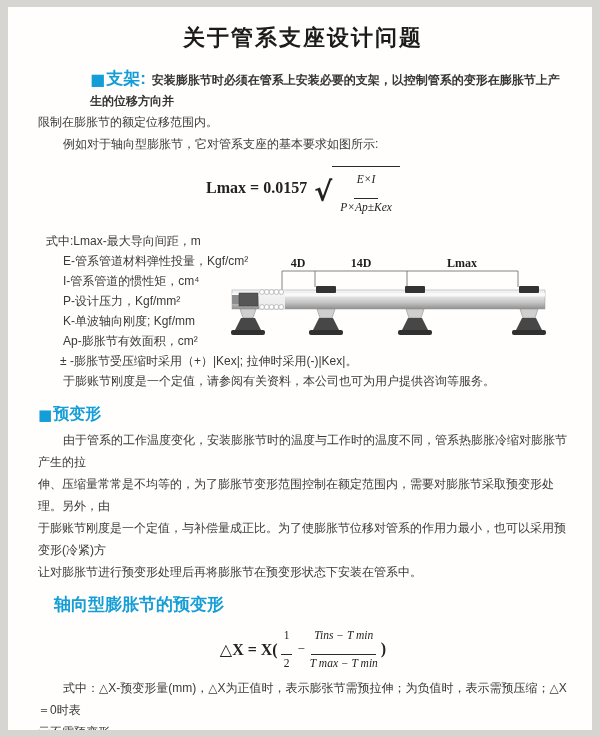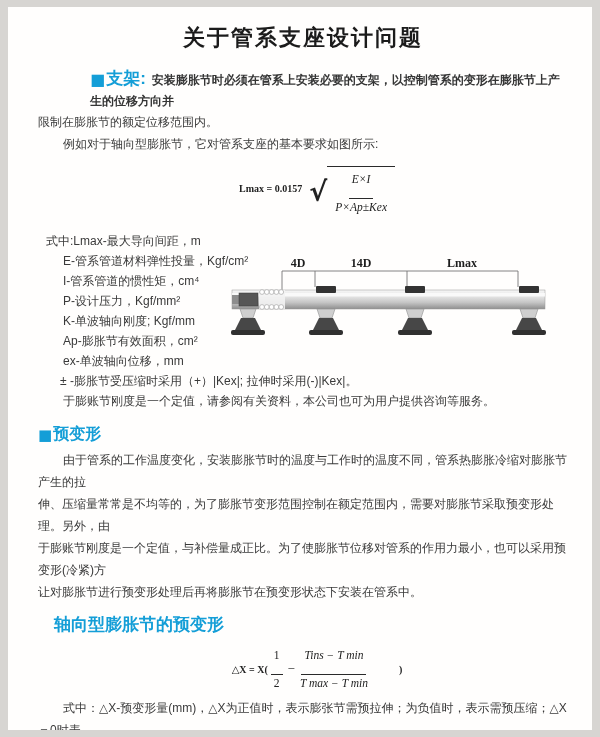--- a/index.html
+++ b/index.html
@@ -46,22 +46,21 @@
     color:#3a3a3a;
     line-height:22px;
   }
   .indent{text-indent:25px;}
   
   .formula{display:flex;align-items:center;justify-content:center;color:#222;}
   .f1{margin:9px 0 4px;}
   .bold-serif{
     font-family:"Liberation Serif","DejaVu Serif",serif;
     font-weight:bold;
-    font-size:10px;
-    margin-left:28px;
+    font-size:16px;
   }
   .radical{
     font-family:"DejaVu Sans",sans-serif;
     font-size:27px;
     font-weight:bold;
     line-height:1;
     margin:0 0 0 7px;
     transform:translateY(3px);
   }
   .sqrt-body{
@@ -135,21 +134,20 @@
     </span>
   </div>
 
   <div class="defs-wrap">
     <div class="def-line ml8">式中:Lmax-最大导向间距，m</div>
     <div class="def-line ml25">E-管系管道材料弹性投量，Kgf/cm²</div>
     <div class="def-line ml25">I-管系管道的惯性矩，cm⁴</div>
     <div class="def-line ml25">P-设计压力，Kgf/mm²</div>
     <div class="def-line ml25">K-单波轴向刚度; Kgf/mm</div>
     <div class="def-line ml25">Ap-膨胀节有效面积，cm²</div>
-    <div class="def-line ml25">ex-单波轴向位移，mm</div>
     <div class="def-line ml22">± -膨胀节受压缩时采用（+）|Kex|; 拉伸时采用(-)|Kex|。</div>
     <div class="def-line ml25">于膨账节刚度是一个定值，请参阅有关资料，本公司也可为用户提供咨询等服务。</div>
 
     <svg class="diagram" viewBox="0 0 320 82" xmlns="http://www.w3.org/2000/svg">
       <defs>
         <linearGradient id="pipeGrad" x1="0" y1="0" x2="0" y2="1">
           <stop offset="0" stop-color="#f6f6f6"></stop>
           <stop offset="0.35" stop-color="#e3e3e3"></stop>
           <stop offset="0.65" stop-color="#c6c6c6"></stop>
           <stop offset="1" stop-color="#8f8f8f"></stop>

